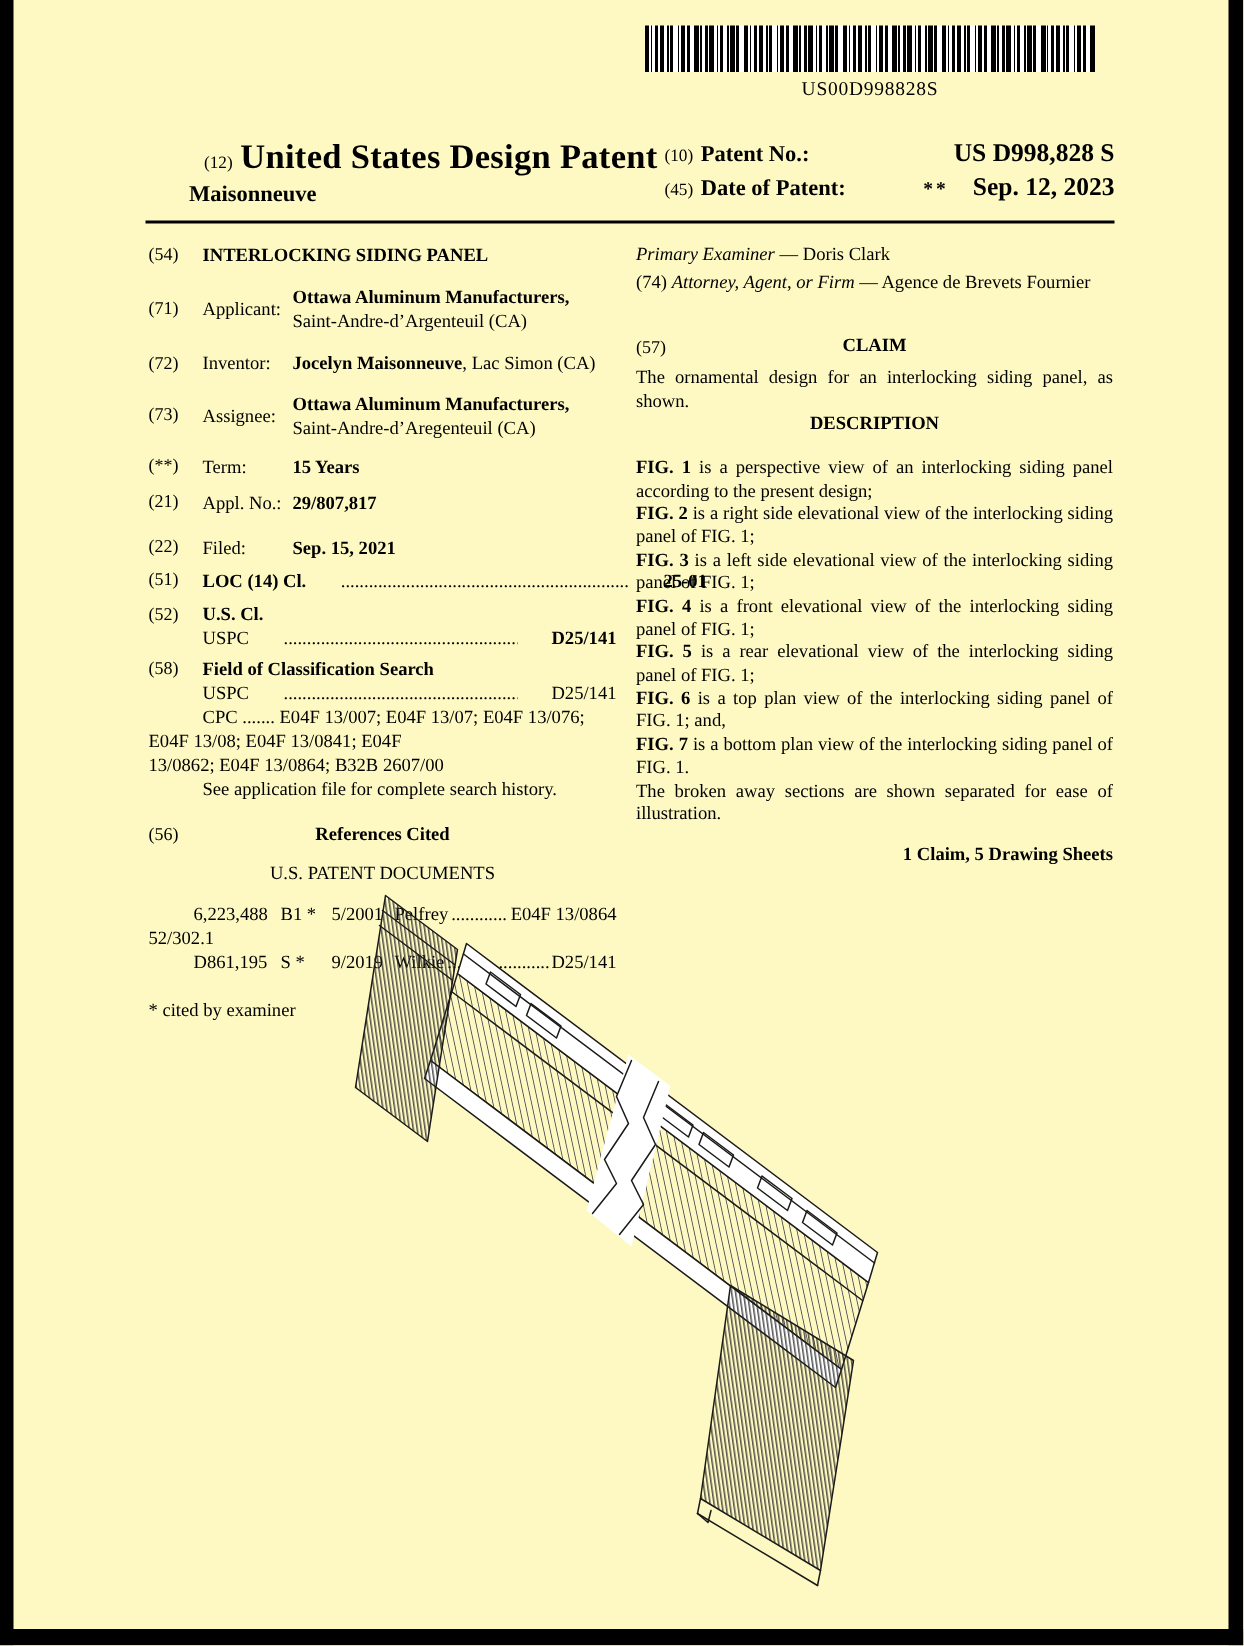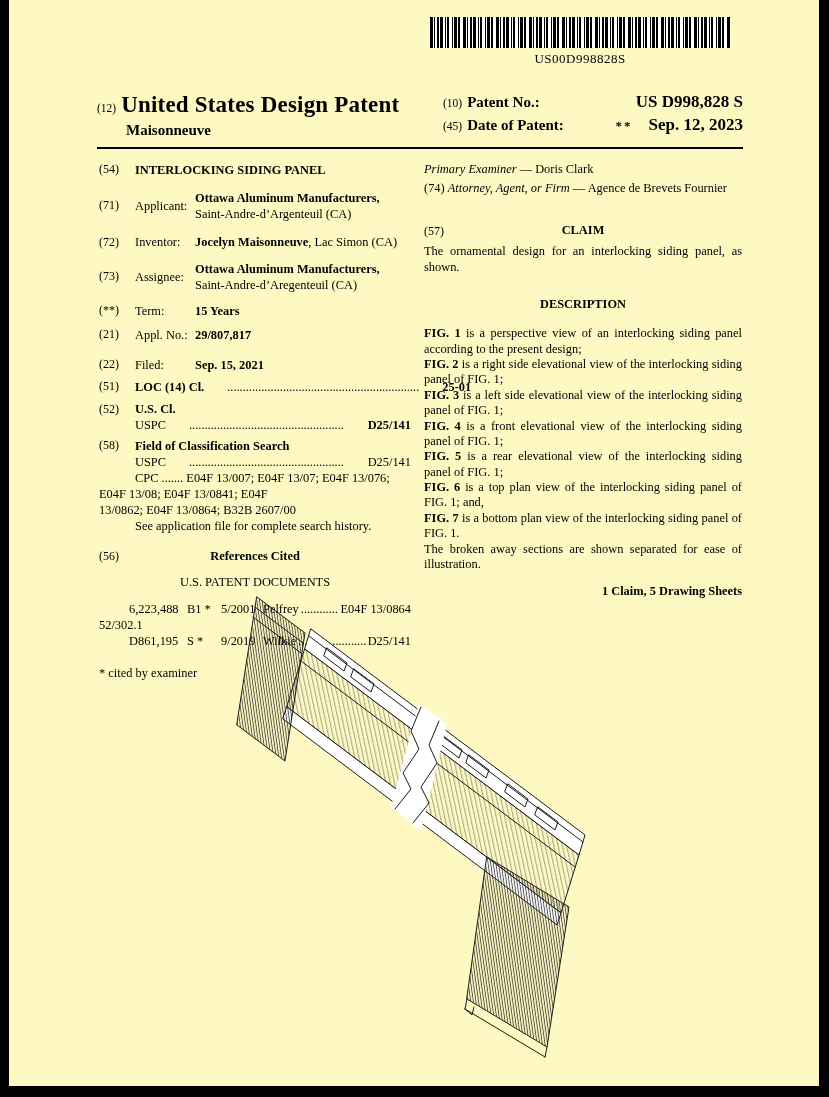--- a/index.html
+++ b/index.html
@@ -22,42 +22,42 @@
       #000 7px 9px, #fff 9px 10px, #000 10px 13px, #fff 13px 15px,
       #000 15px 16px, #fff 16px 17px, #000 17px 19px, #fff 19px 22px,
       #000 22px 23px, #fff 23px 24px, #000 24px 27px, #fff 27px 28px,
       #000 28px 30px, #fff 30px 33px);
   }
   .barcode-text { font-size:13px; letter-spacing:0.5px; margin-top:3px; }
 
   
   .hdr { position:absolute; left:97px; top:92px; width:646px; display:flex; justify-content:space-between; }
   .inid { font-size:11.5px; margin-right:5px; white-space:nowrap; }
-  .hdr-title-row { display:flex; align-items:baseline; }
+  .hdr-title-row { display:flex; align-items:baseline;margin-left:39px; }
   .big-title { font-size:23px; font-weight:bold; letter-spacing:0.2px; white-space:nowrap; }
   .hdr-name { font-size:15px; font-weight:bold; margin:4px 0 0 29px; }
   .hdr-right { width:300px; }
   .hr-row { display:flex; align-items:baseline; margin-bottom:3px; }
   .hr-label { font-size:15px; font-weight:bold; white-space:nowrap; }
   .hr-fill { flex:1; }
   .hr-value { font-size:17px; font-weight:bold; white-space:nowrap; }
   .stars { font-size:13px; font-weight:bold; margin-right:16px; letter-spacing:2px; }
   .hdr-rule { position:absolute; left:97px; top:147px; width:646px; height:2px; background:#000; }
 
   
   .col-left  { position:absolute; left:99px;  top:162px; width:312px; font-size:12.4px; line-height:1.3; }
   .col-right { position:absolute; left:424px; top:162px; width:318px; font-size:12.4px; line-height:1.24; }
 
   .f { display:flex; align-items:center; }
   .inid-c { flex:none; width:36px; font-size:12px; }
   .lab-c { flex:none; width:60px; }
   .val-c { flex:1; }
   b, .b { font-weight:bold; }
   .mt4{margin-top:4px;} .mt6{margin-top:6px;} .mt8{margin-top:8px;} .mt10{margin-top:10px;}
-  .mt12{margin-top:12px;} .mt14{margin-top:14px;} .mt16{margin-top:16px;} .mt22{margin-top:22px;} .mt26{margin-top:26px;}
+  .mt12{margin-top:12px;} .mt14{margin-top:14px;} .mt16{margin-top:16px;} .mt22{} .mt26{margin-top:26px;}
   .leader-row { display:flex; align-items:baseline; flex:1;gap:20px; }
   .dots { flex:1; overflow:hidden; white-space:nowrap; margin:0 3px; }
   .indent { margin-left:36px; }
   .nowrap { white-space:nowrap; }
   .alignr { text-align:left; padding-right:10px; }
 
   .sec-head { position:relative; text-align:center; font-weight:bold; }
   .sec-head .inid-abs { position:absolute; left:0; top:1px; font-weight:normal; font-size:12px; }
   .centered { text-align:center; }
   .just { text-align:justify; }

